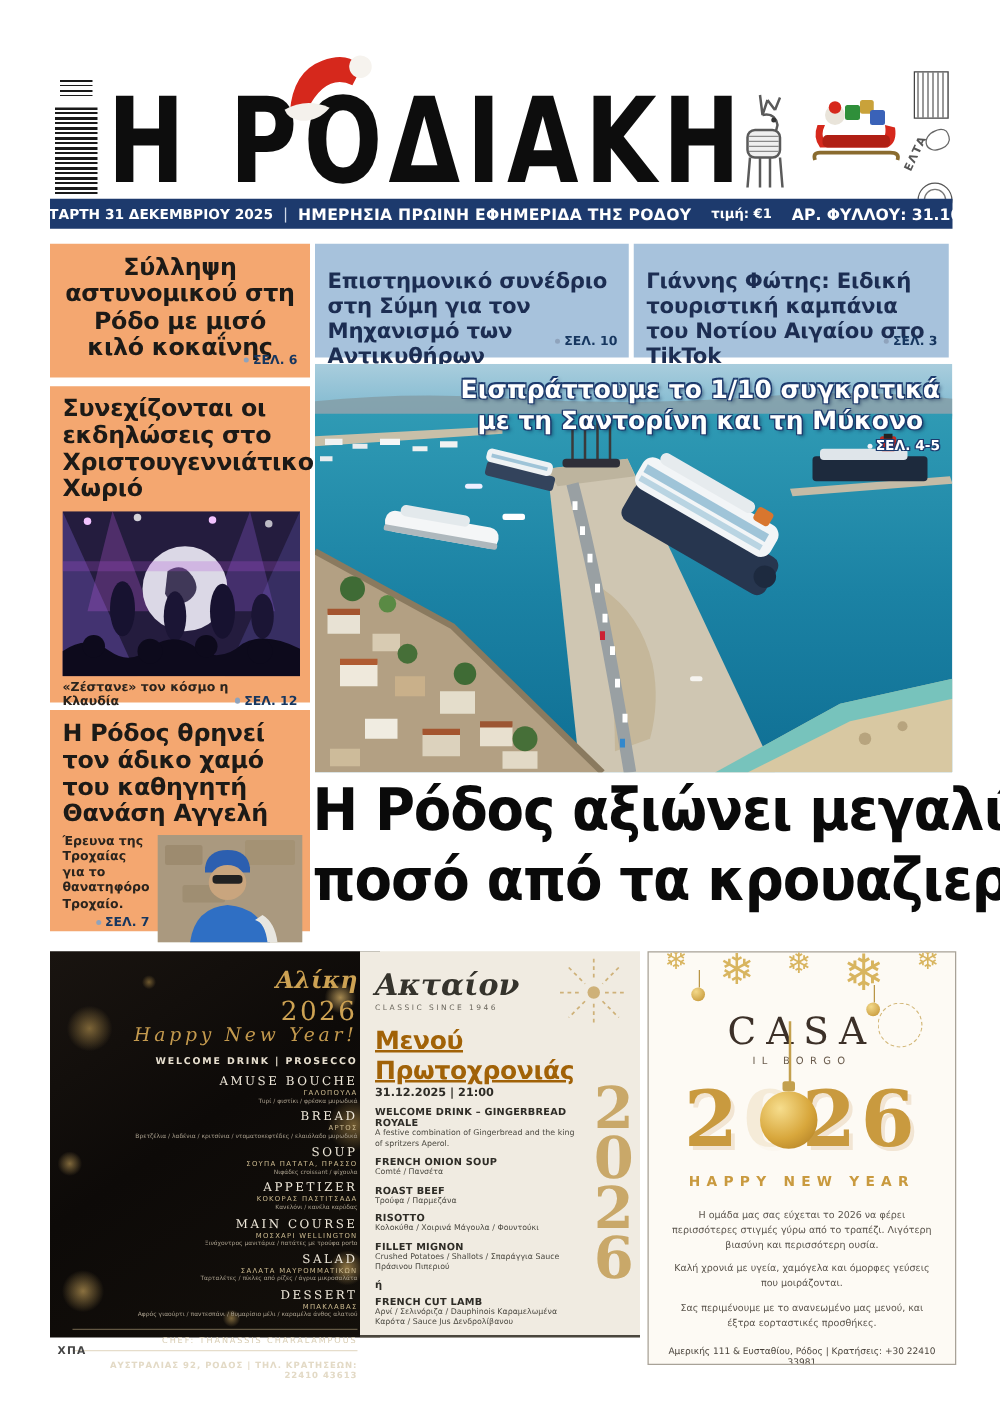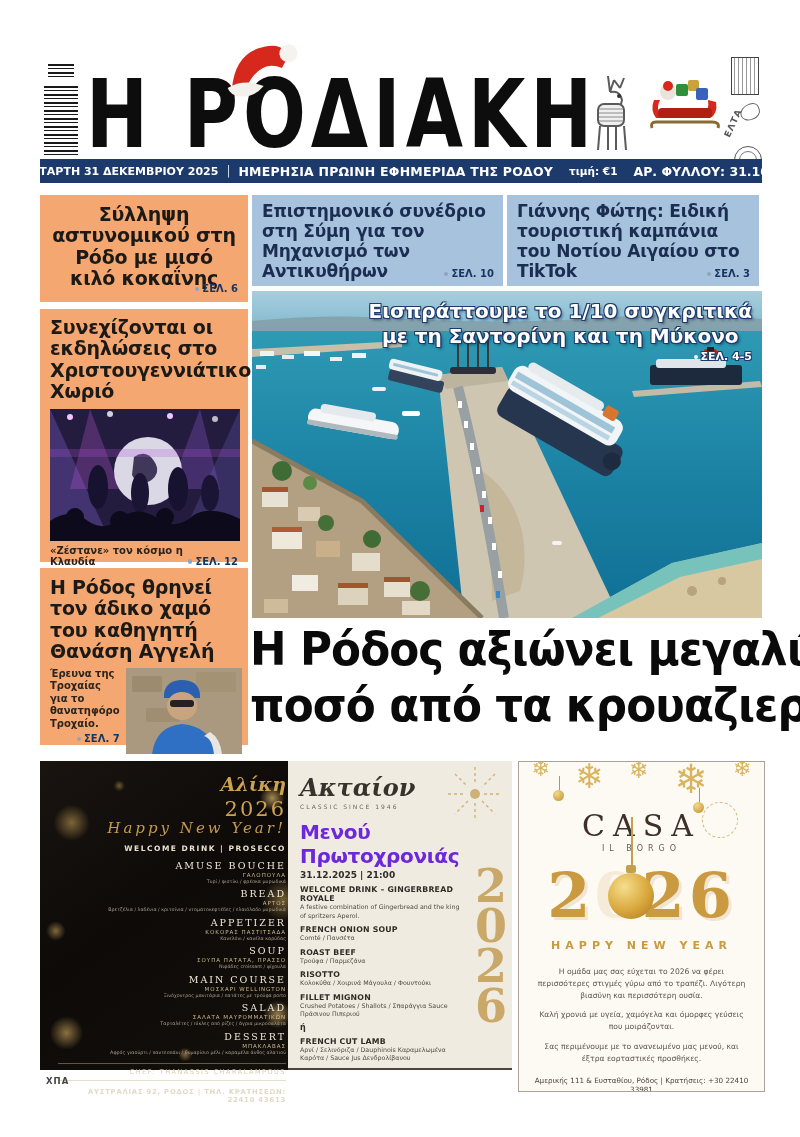--- a/index.html
+++ b/index.html
@@ -49,21 +49,21 @@
   .caption{font-size:10px;color:#2b241d;font-weight:600;}
   .story2 .ref{font-size:10px;}
 
   .story3{left:40px;top:568px;width:208px;height:177px;padding:9px 10px;box-sizing:border-box;}
   .story3-row{display:flex;margin-top:5px;gap:6px;}
   .teaser{width:72px;font-size:10px;line-height:1.25;color:#2b241d;font-weight:600;}
   .teaser .ref{display:block;text-align:right;margin-top:3px;}
   .man-photo{width:116px;height:86px;flex:none;}
 
   
-  .bluebox{background:#a7c2dc;padding:6px 10px;box-sizing:border-box;height:91px;top:195px;}
+  .bluebox{background:#a7c2dc;padding:20px 10px;box-sizing:border-box;height:91px;top:195px;}
   .bluebox h2{margin:0;font-size:17px;line-height:1.18;font-weight:800;color:#1c2d52;letter-spacing:-.2px;}
   .bluebox .ref{position:absolute;right:9px;bottom:7px;}
   .bb1{left:252px;width:251px;}
   .bb2{left:507px;width:252px;}
 
   
   .main-photo{left:252px;top:291px;width:510px;height:327px;overflow:hidden;}
   .overlay{position:absolute;top:8px;right:10px;text-align:right;z-index:5;}
   .overlay .oline{font-size:20px;font-weight:800;color:#fff;line-height:1.25;
       text-shadow:-1px -1px 0 #1d3a6d,1px -1px 0 #1d3a6d,-1px 1px 0 #1d3a6d,1px 1px 0 #1d3a6d,2px 2px 3px rgba(10,30,70,.55);text-align:center;}
@@ -98,21 +98,21 @@
   .m-sec .el{font-size:5.5px;letter-spacing:1px;color:#cbb98f;margin-top:1px;}
   .m-sec .de{font-size:4.8px;color:#a99f8d;margin-top:1px;}
   .aliki-chef{font-size:6.5px;letter-spacing:1.5px;color:#d8cdb4;margin-top:8px;padding:4px 0;
       border-top:1px solid rgba(200,180,140,.45);border-bottom:1px solid rgba(200,180,140,.45);}
   .aliki-addr{font-size:6.8px;font-weight:bold;letter-spacing:.8px;color:#e3dac6;margin-top:7px;}
 
   .ad-aktaion{left:288px;top:761px;width:224px;height:309px;box-sizing:border-box;background:#f0ebe1;
       border-bottom:2px solid #4a463d;padding:12px 12px 8px;color:#2e2c26;overflow:hidden;}
   .akt-logo{font-family:"DejaVu Serif",serif;font-style:italic;font-weight:bold;font-size:24px;color:#35332c;}
   .akt-tag{font-size:6px;letter-spacing:2px;color:#6a665c;margin-top:1px;}
-  .akt-title{font-size:20px;font-weight:600;color:#6d28d9;margin-top:10px;letter-spacing:-.3px;}
+  .akt-title{font-size:20px;font-weight:600;color:#a16207;margin-top:10px;letter-spacing:-.3px;text-decoration:underline;}
   .akt-dt{font-size:9px;font-weight:800;margin-top:2px;}
   .akt-item{margin-top:5px;position:relative;z-index:2;width:160px;}
   .akt-item .nm{font-size:7.8px;font-weight:800;letter-spacing:.2px;}
   .akt-item .ds{font-size:6.3px;color:#4c4a42;line-height:1.35;}
   .akt-or{font-size:8px;font-weight:800;margin-top:4px;}
   .akt-year{position:absolute;right:-6px;top:98px;writing-mode:vertical-rl;text-orientation:upright;
       font-family:"DejaVu Serif",serif;font-weight:bold;font-size:46px;letter-spacing:-14px;color:#c6a35f;opacity:.92;z-index:1;}
 
   .ad-casa{left:518px;top:761px;width:247px;height:331px;box-sizing:border-box;background:#fdfaf4;
       border:1px solid #a8a298;text-align:center;padding:6px 14px;overflow:hidden;}
@@ -397,28 +397,28 @@
       <div class="en">AMUSE BOUCHE</div>
       <div class="el">ΓΑΛΟΠΟΥΛΑ</div>
       <div class="de">Τυρί / φιστίκι / φρέσκα μυρωδικά</div>
     </div>
     <div class="m-sec">
       <div class="en">BREAD</div>
       <div class="el">ΑΡΤΟΣ</div>
       <div class="de">Βρετζέλια / λαδένια / κριτσίνια / ντοματοκεφτέδες / ελαιόλαδο μυρωδικά</div>
     </div>
     <div class="m-sec">
+      <div class="en">SOUP</div>
+      <div class="el">ΣΟΥΠΑ ΠΑΤΑΤΑ, ΠΡΑΣΣΟ</div>
+      <div class="de">Νιφάδες croissant / ψίχουλα</div>
+    </div>
+    <div class="m-sec">
       <div class="en">APPETIZER</div>
       <div class="el">ΚΟΚΟΡΑΣ ΠΑΣΤΙΤΣΑΔΑ</div>
       <div class="de">Κανελόνι / κανέλα καρύδας</div>
-    </div>
-    <div class="m-sec">
-      <div class="en">SOUP</div>
-      <div class="el">ΣΟΥΠΑ ΠΑΤΑΤΑ, ΠΡΑΣΣΟ</div>
-      <div class="de">Νιφάδες croissant / ψίχουλα</div>
     </div>
     <div class="m-sec">
       <div class="en">MAIN COURSE</div>
       <div class="el">ΜΟΣΧΑΡΙ WELLINGTON</div>
       <div class="de">Ξινόχοντρος μανιτάρια / πατάτες με τρούφα porto</div>
     </div>
     <div class="m-sec">
       <div class="en">SALAD</div>
       <div class="el">ΣΑΛΑΤΑ ΜΑΥΡΟΜΜΑΤΙΚΩΝ</div>
       <div class="de">Ταρταλέτες / πίκλες από ρίζες / άγρια μικροσαλάτα</div>

